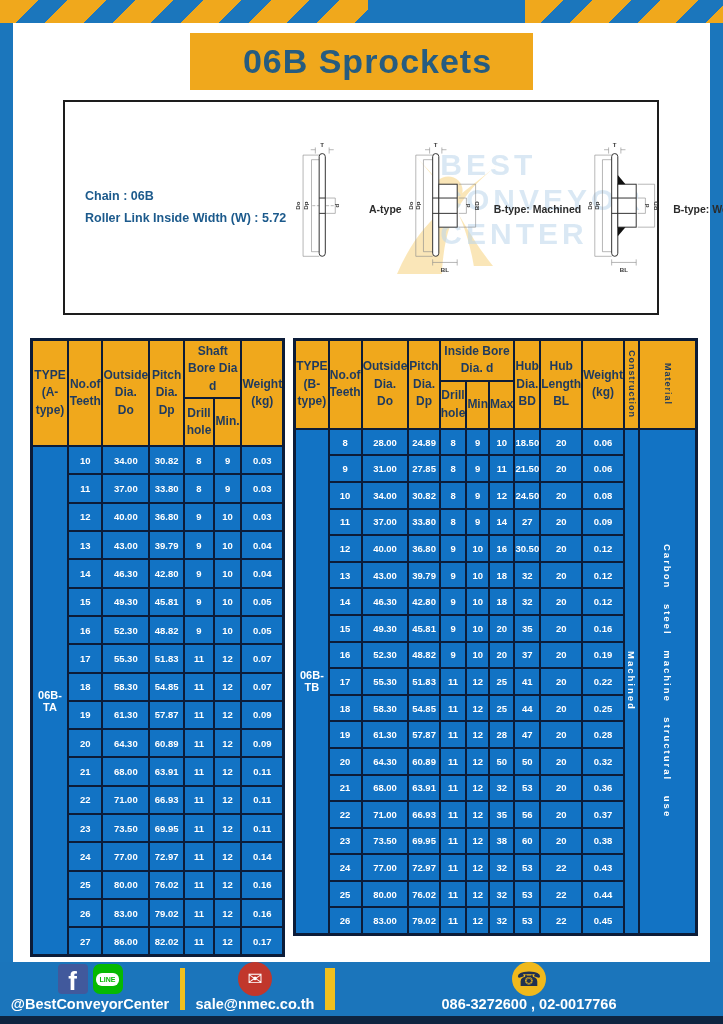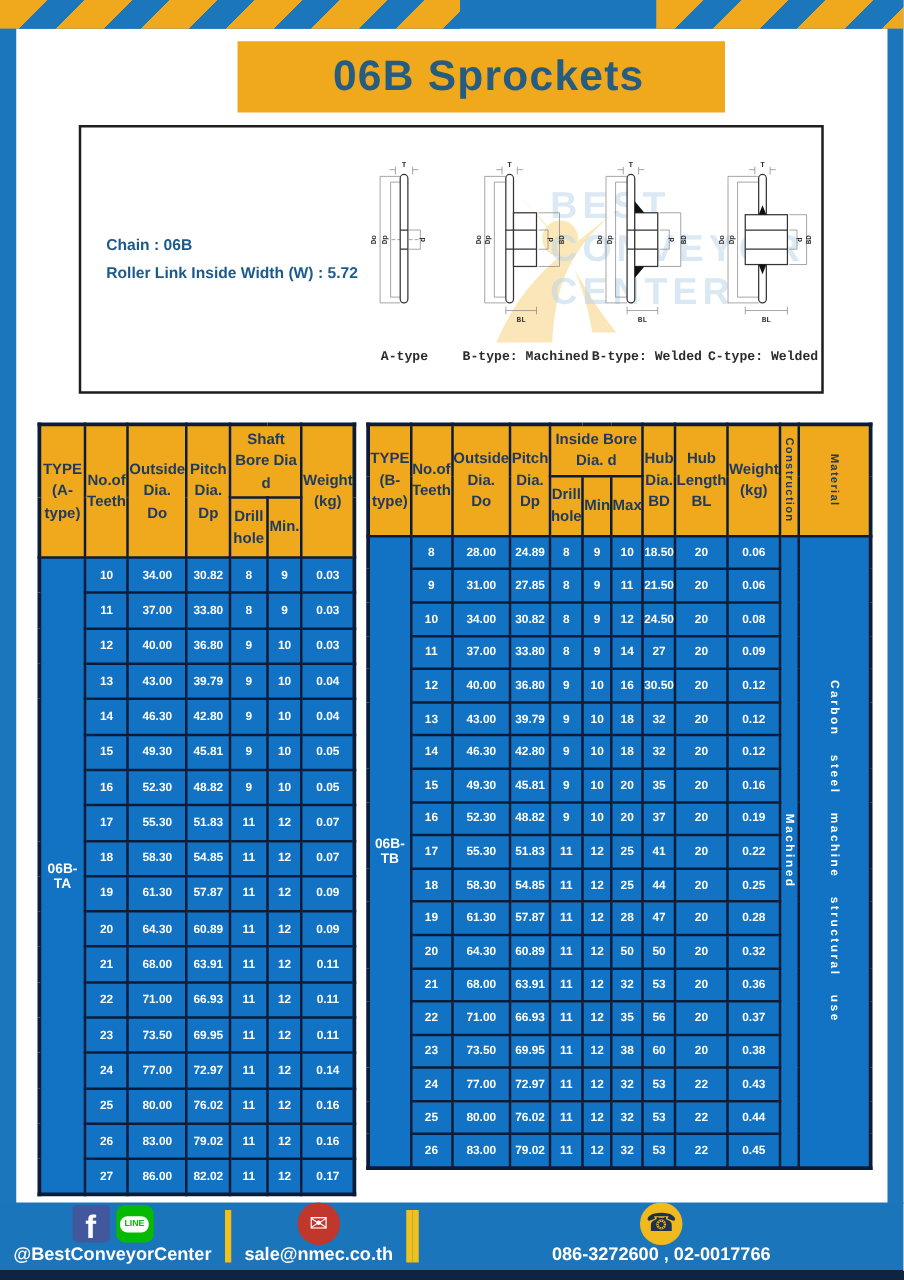--- a/index.html
+++ b/index.html
@@ -8,35 +8,35 @@
 
   
   .top-bar { position:absolute; left:0; top:0; width:723px; height:23px; background:#1b76bc; }
   .stripes { position:absolute; top:0; height:23px; background:repeating-linear-gradient(135deg,#f0a81c 0 27px,#1b76bc 27px 48px); }
   .stripes.left  { left:0; width:368px; }
   .stripes.right { left:525px; width:198px; }
   .side-bar { position:absolute; top:23px; width:13px; height:940px; background:#1b76bc; }
   .side-bar.l { left:0; } .side-bar.r { right:0; }
 
   
-  .title-banner { position:absolute; left:190px; top:33px; width:390px; height:57px;
+  .title-banner { position:absolute; left:190px; top:33px; width:343px; height:57px;
     background:#f0a81c; display:flex; align-items:center; justify-content:center;padding-left:12px; }
   .title-banner h1 { font-size:34px; font-weight:bold; color:#265c80; letter-spacing:1px; }
 
   
   .panel { position:absolute; left:63px; top:100px; width:596px; height:215px;
     background:#fff; border:2px solid #1d1d1d; display:flex; }
   .wm { position:absolute; left:255px; top:18px; width:330px; height:175px; pointer-events:none; overflow:hidden; }
   .wm-swoosh { position:absolute; left:40px; top:10px; width:170px; height:160px; opacity:.45; }
   .wm-text { position:absolute; right:6px; top:28px; font-size:30px; line-height:1.15; font-weight:bold;
     color:#bcd7ec; opacity:.55; letter-spacing:4px; white-space:pre-line; text-align:left; }
   .specs { width:212px; padding:0 0 0 20px; display:flex; flex-direction:column; justify-content:center; position:relative; z-index:2; }
   .spec-line { font-size:12.5px; font-weight:bold; color:#1c5a8c; line-height:1.75; white-space:nowrap; }
   .figures { flex:1; display:flex; align-items:stretch; position:relative; z-index:2; padding-top:8px; }
-  .fig { flex:1; display:flex; flex-direction:column; align-items:center; padding-bottom:8px;font-family:Liberation Mono, monospace; }
+  .fig { flex:1; display:flex; flex-direction:row; align-items:center; justify-content:flex-end; padding-bottom:8px; }
   .fig svg { width:92px; height:168px; }
   .fig-label { font-size:10.5px; font-weight:bold; color:#2b2b2b; margin-top:2px; white-space:nowrap; }
   .dim-t { font-size:8px; fill:#333; font-weight:bold; }
 
   
   .tables { position:absolute; left:30px; top:338px; width:668px; display:flex; gap:8px; align-items:flex-start; }
   table.tbl { border-collapse:collapse; table-layout:fixed; }
   .tbl th, .tbl td { border:2px solid #0c1c38; text-align:center; vertical-align:middle; }
   .tbl th { background:#f0a81c; color:#1e3a5f; font-size:12px; font-weight:bold;
     white-space:pre-line; line-height:1.45; padding:2px 0; }

